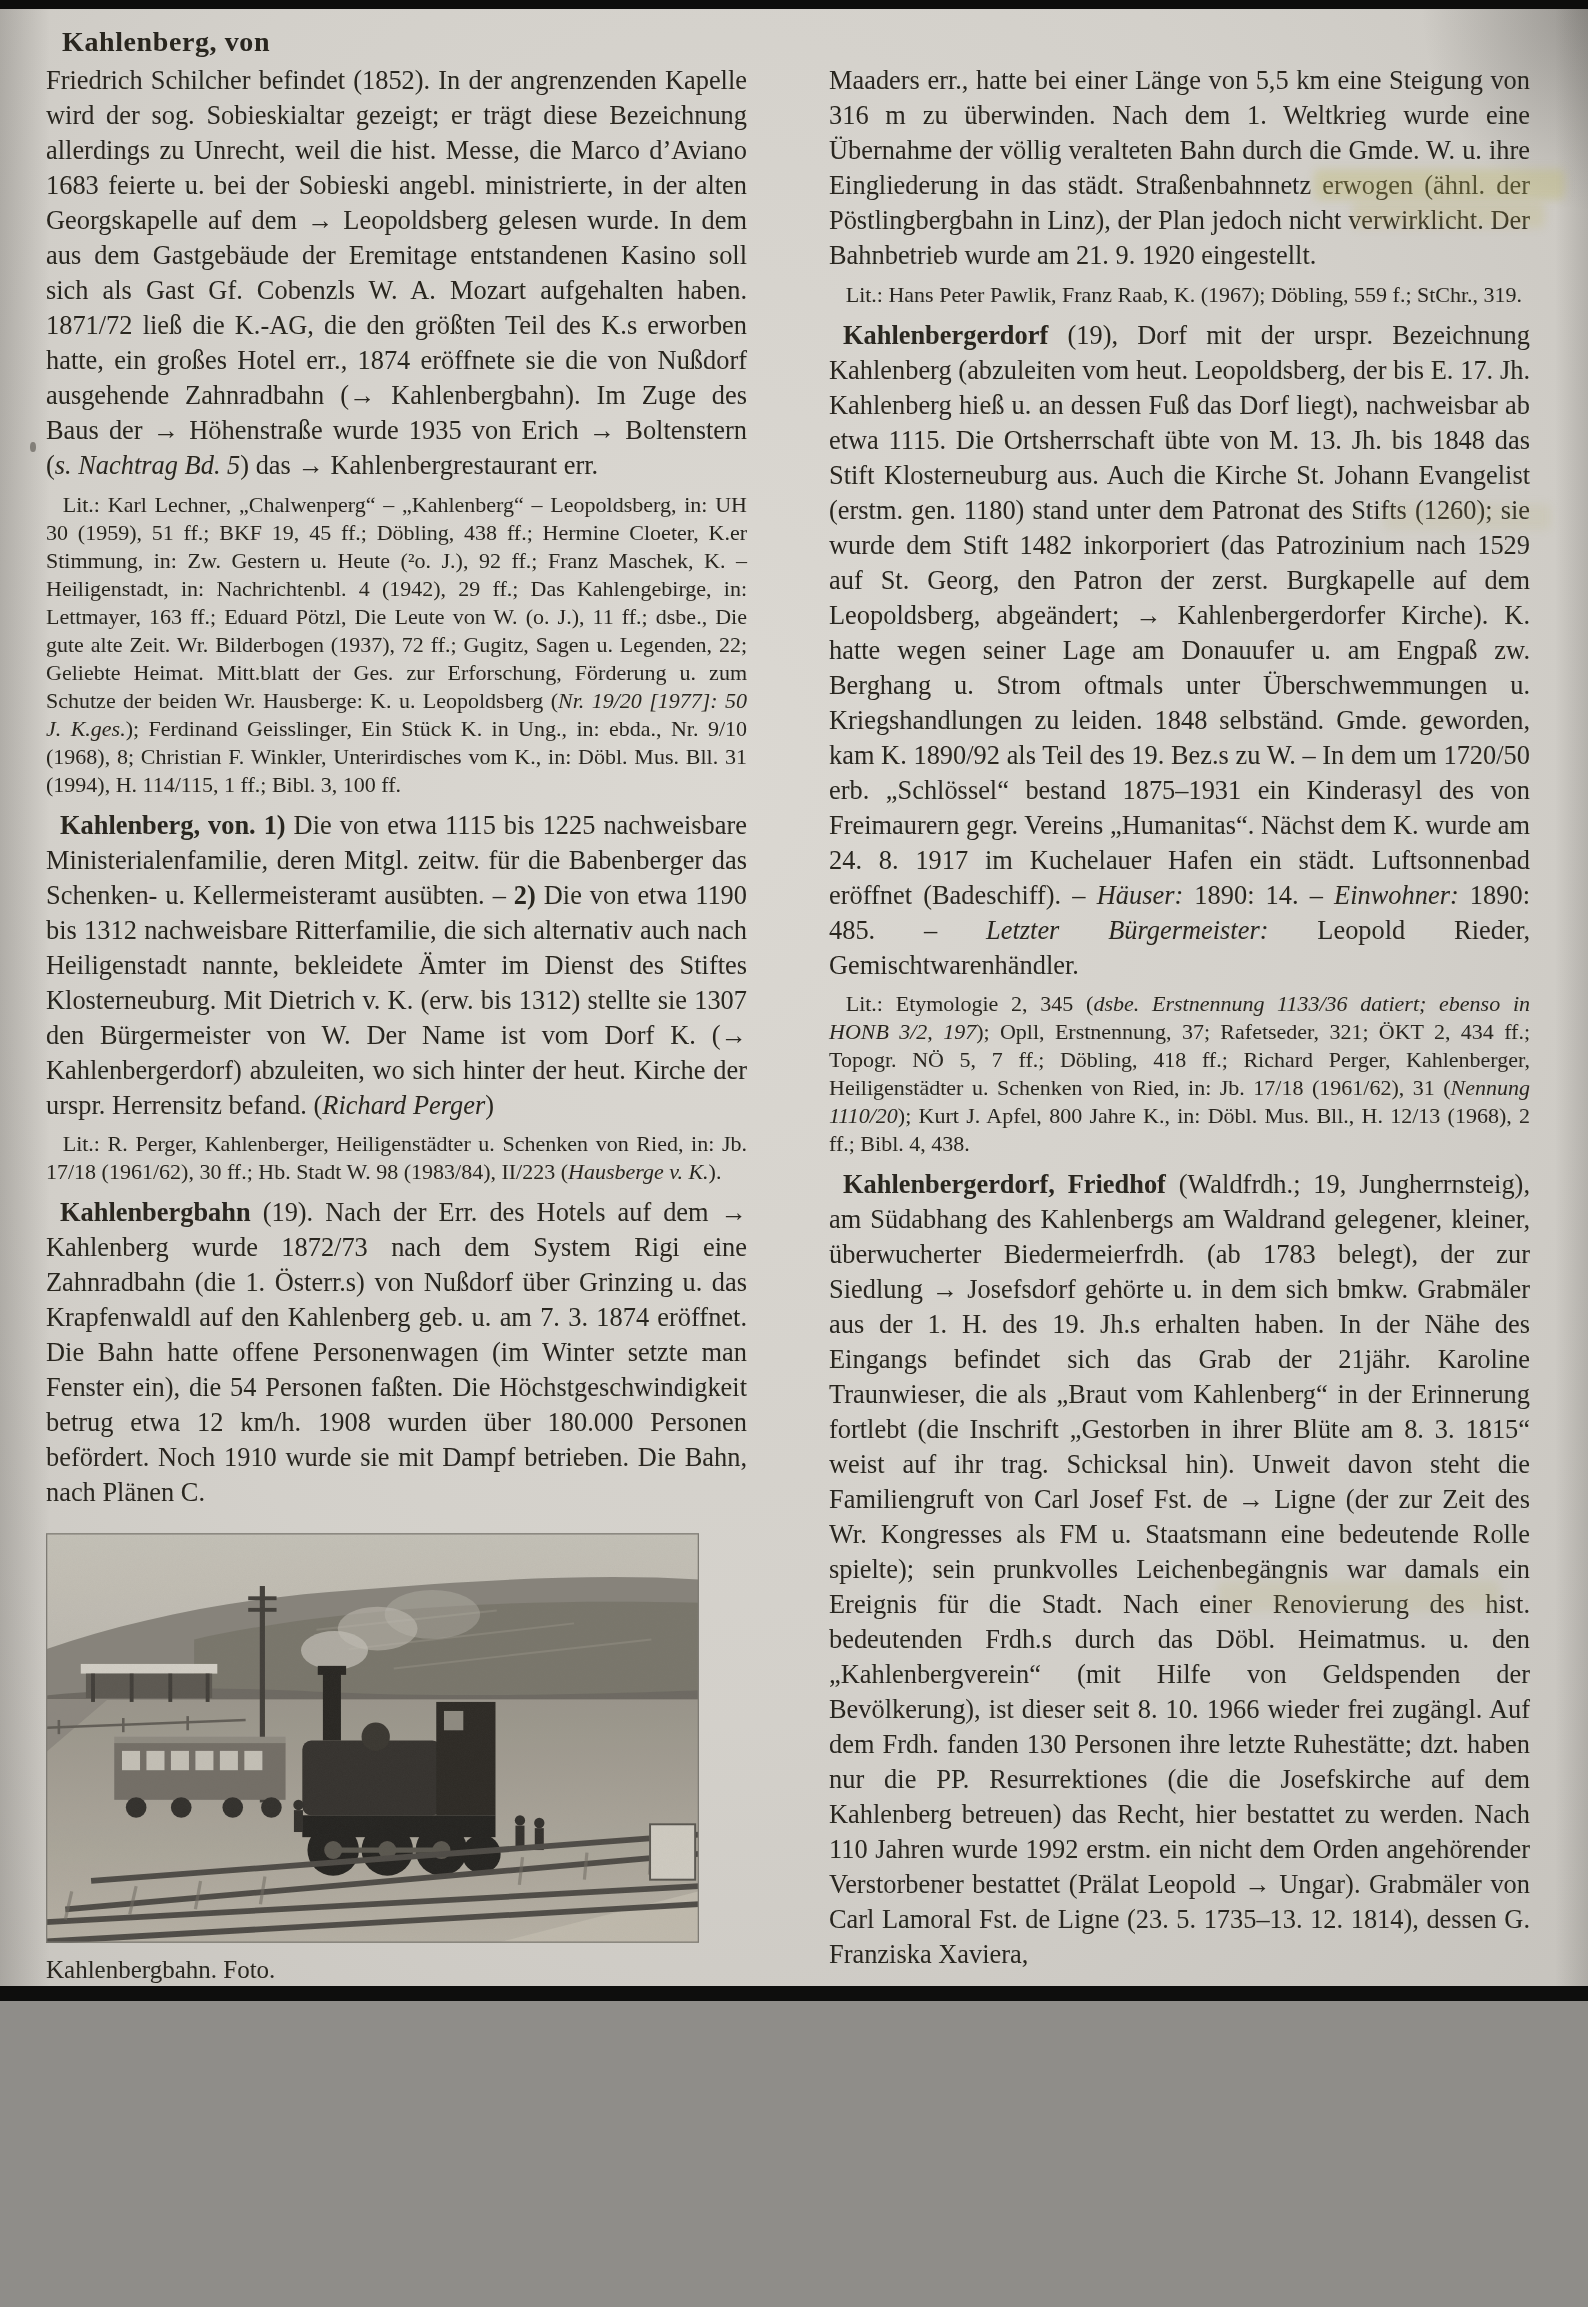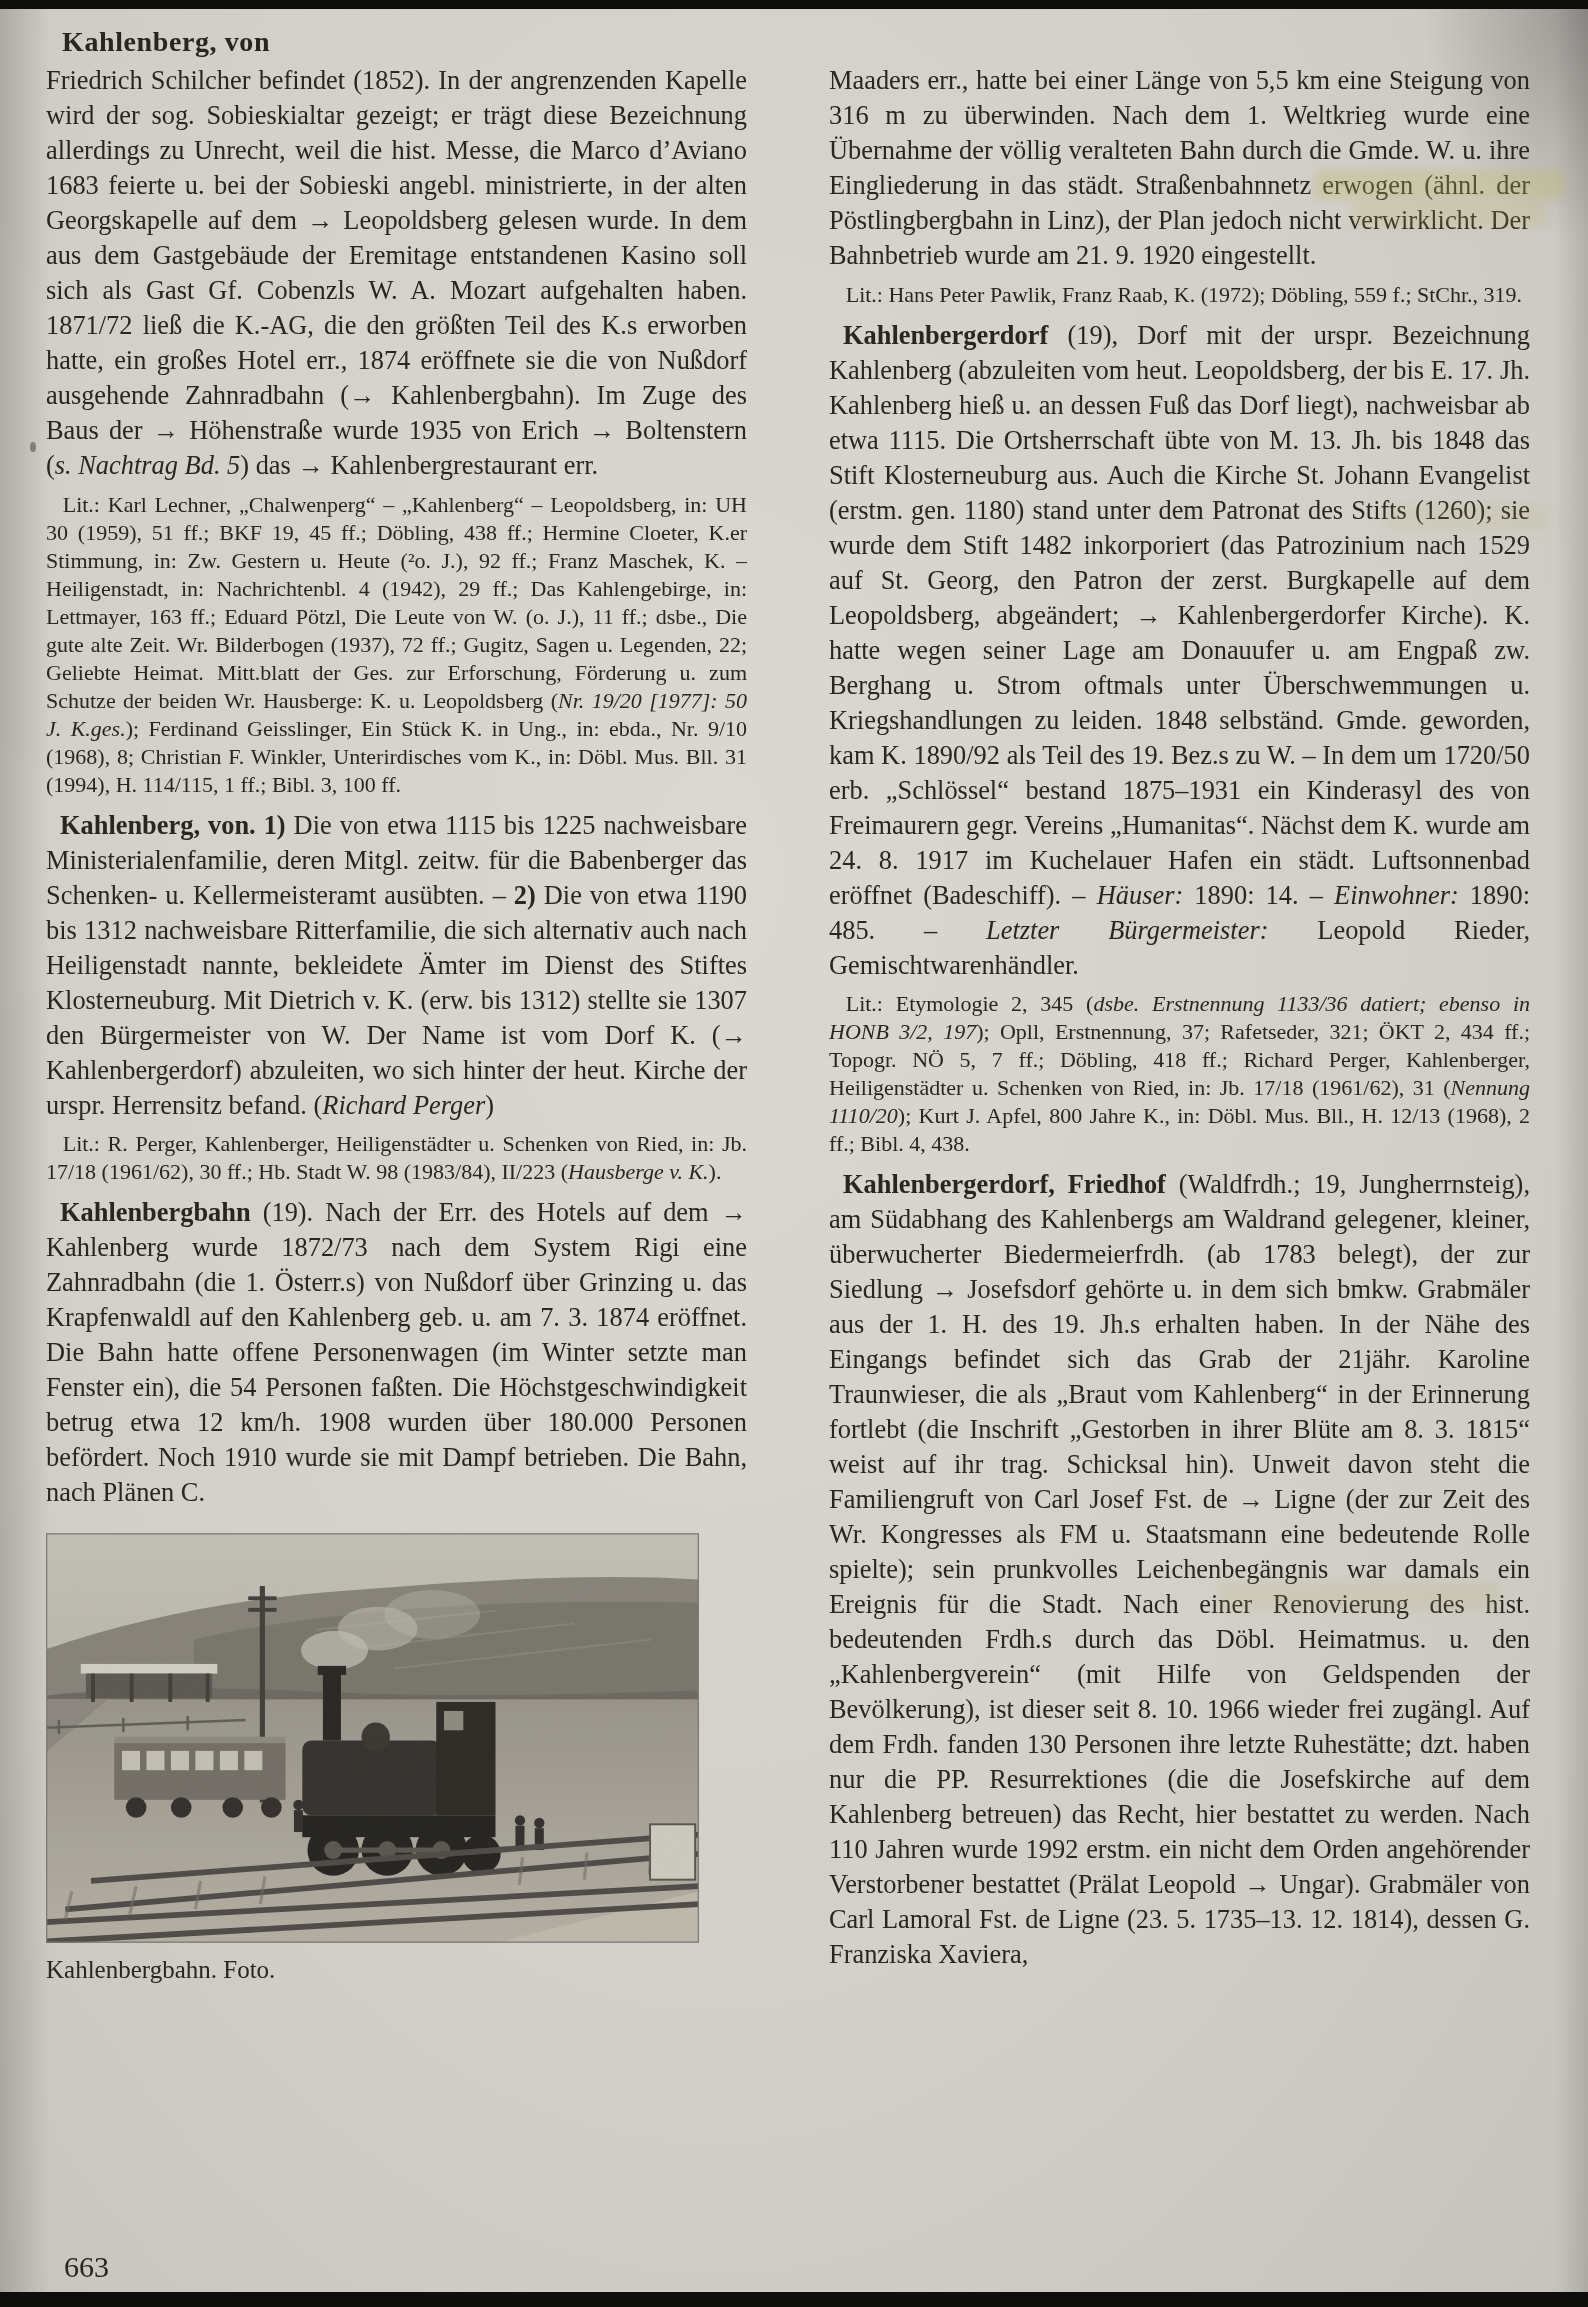--- a/index.html
+++ b/index.html
@@ -1,17 +1,17 @@
 <!DOCTYPE html>
 <html lang="de" style="font-size:10.3px"><head>
 <meta charset="utf-8">
 <style>
   html,body{margin:0;padding:0;background:#8f8d89;}
   .scan{
-    position:relative;width:1588px;height:2307px;overflow:hidden;
+    position:relative;width:1588px;height:2001px;overflow:hidden;
     font-family:"Liberation Serif","DejaVu Serif",serif;color:#29261f;
     background:
       linear-gradient(90deg, rgba(55,52,48,0.22), rgba(55,52,48,0) 50px),
       linear-gradient(270deg, rgba(45,43,40,0.16), rgba(45,43,40,0) 33px),
       radial-gradient(ellipse at 100% 0%, rgba(30,28,26,0.30), rgba(30,28,26,0) 167px),
       radial-gradient(ellipse at 45% 38%, #dbd8d2 0%, #d3d0ca 55%, #c6c3bd 100%);
     text-decoration: underline;
   }
   .edge-top{position:absolute;top:0;left:0;right:0;height:9px;background:#0d0d0c;}
   .edge-bottom{position:absolute;bottom:0;left:0;right:0;height:15.5px;background:#0e0e0d;}
@@ -163,21 +163,21 @@
         <rect width="1014" height="636" fill="#8a8274" opacity="0.07"></rect>
         <rect width="1014" height="636" filter="url(#grain)" opacity="0.22"></rect>
         <rect x="1" y="1" width="1012" height="634" fill="none" stroke="#7e7b74" stroke-width="2"></rect>
       </svg>
       <figcaption class="figcap">Kahlenbergbahn. Foto.</figcaption>
     </figure>
   </div>
 
   <div class="col col-right">
     <p class="body-p"><span>Maaders err., hatte bei einer Länge von 5,5 km eine Steigung von 316 m zu überwinden. Nach dem 1. Weltkrieg wurde eine Übernahme der völlig veralteten Bahn durch die Gmde. W. u. ihre Eingliederung in das städt. Straßenbahnnetz erwogen (ähnl. der Pöstlingbergbahn in Linz), der Plan jedoch nicht verwirklicht. Der Bahnbetrieb wurde am 21. 9. 1920 eingestellt.</span></p>
-    <p class="lit"><span>Lit.: Hans Peter Pawlik, Franz Raab, K. (1972); Döbling, 559 f.; StChr., 319.</span></p>
+    <p class="lit"><span>Lit.: Hans Peter Pawlik, Franz Raab, K. (1967); Döbling, 559 f.; StChr., 319.</span></p>
     <p class="body-p entry"><span class="seg-b">Kahlenbergerdorf</span><span> (19), Dorf mit der urspr. Bezeichnung Kahlenberg (abzuleiten vom heut. Leopoldsberg, der bis E. 17. Jh. Kahlenberg hieß u. an dessen Fuß das Dorf liegt), nachweisbar ab etwa 1115. Die Ortsherrschaft übte von M. 13. Jh. bis 1848 das Stift Klosterneuburg aus. Auch die Kirche St. Johann Evangelist (erstm. gen. 1180) stand unter dem Patronat des Stifts (1260); sie wurde dem Stift 1482 inkorporiert (das Patrozinium nach 1529 auf St. Georg, den Patron der zerst. Burgkapelle auf dem Leopoldsberg, abgeändert; → Kahlenbergerdorfer Kirche). K. hatte wegen seiner Lage am Donauufer u. am Engpaß zw. Berghang u. Strom oftmals unter Überschwemmungen u. Kriegshandlungen zu leiden. 1848 selbständ. Gmde. geworden, kam K. 1890/92 als Teil des 19. Bez.s zu W. – In dem um 1720/50 erb. „Schlössel“ bestand 1875–1931 ein Kinderasyl des von Freimaurern gegr. Vereins „Humanitas“. Nächst dem K. wurde am 24. 8. 1917 im Kuchelauer Hafen ein städt. Luftsonnenbad eröffnet (Badeschiff). – </span><span class="seg-i">Häuser:</span><span> 1890: 14. – </span><span class="seg-i">Einwohner:</span><span> 1890: 485. – </span><span class="seg-i">Letzter Bürgermeister:</span><span> Leopold Rieder, Gemischtwarenhändler.</span></p>
     <p class="lit"><span>Lit.: Etymologie 2, 345 (</span><span class="seg-i">dsbe. Erstnennung 1133/36 datiert; ebenso in HONB 3/2, 197</span><span>); Opll, Erstnennung, 37; Rafetseder, 321; ÖKT 2, 434 ff.; Topogr. NÖ 5, 7 ff.; Döbling, 418 ff.; Richard Perger, Kahlenberger, Heiligenstädter u. Schenken von Ried, in: Jb. 17/18 (1961/62), 31 (</span><span class="seg-i">Nennung 1110/20</span><span>); Kurt J. Apfel, 800 Jahre K., in: Döbl. Mus. Bll., H. 12/13 (1968), 2 ff.; Bibl. 4, 438.</span></p>
     <p class="body-p entry"><span class="seg-b">Kahlenbergerdorf, Friedhof</span><span> (Waldfrdh.; 19, Jungherrnsteig), am Südabhang des Kahlenbergs am Waldrand gelegener, kleiner, überwucherter Biedermeierfrdh. (ab 1783 belegt), der zur Siedlung → Josefsdorf gehörte u. in dem sich bmkw. Grabmäler aus der 1. H. des 19. Jh.s erhalten haben. In der Nähe des Eingangs befindet sich das Grab der 21jähr. Karoline Traunwieser, die als „Braut vom Kahlenberg“ in der Erinnerung fortlebt (die Inschrift „Gestorben in ihrer Blüte am 8. 3. 1815“ weist auf ihr trag. Schicksal hin). Unweit davon steht die Familiengruft von Carl Josef Fst. de → Ligne (der zur Zeit des Wr. Kongresses als FM u. Staatsmann eine bedeutende Rolle spielte); sein prunkvolles Leichenbegängnis war damals ein Ereignis für die Stadt. Nach einer Renovierung des hist. bedeutenden Frdh.s durch das Döbl. Heimatmus. u. den „Kahlenbergverein“ (mit Hilfe von Geldspenden der Bevölkerung), ist dieser seit 8. 10. 1966 wieder frei zugängl. Auf dem Frdh. fanden 130 Personen ihre letzte Ruhestätte; dzt. haben nur die PP. Resurrektiones (die die Josefskirche auf dem Kahlenberg betreuen) das Recht, hier bestattet zu werden. Nach 110 Jahren wurde 1992 erstm. ein nicht dem Orden angehörender Verstorbener bestattet (Prälat Leopold → Ungar). Grabmäler von Carl Lamoral Fst. de Ligne (23. 5. 1735–13. 12. 1814), dessen G. Franziska Xaviera,</span></p>
   </div>
 
   <div class="page-number">663</div>
 
   <div class="smudge s1"></div>
   <div class="smudge s2"></div>
   <div class="smudge s3"></div>

